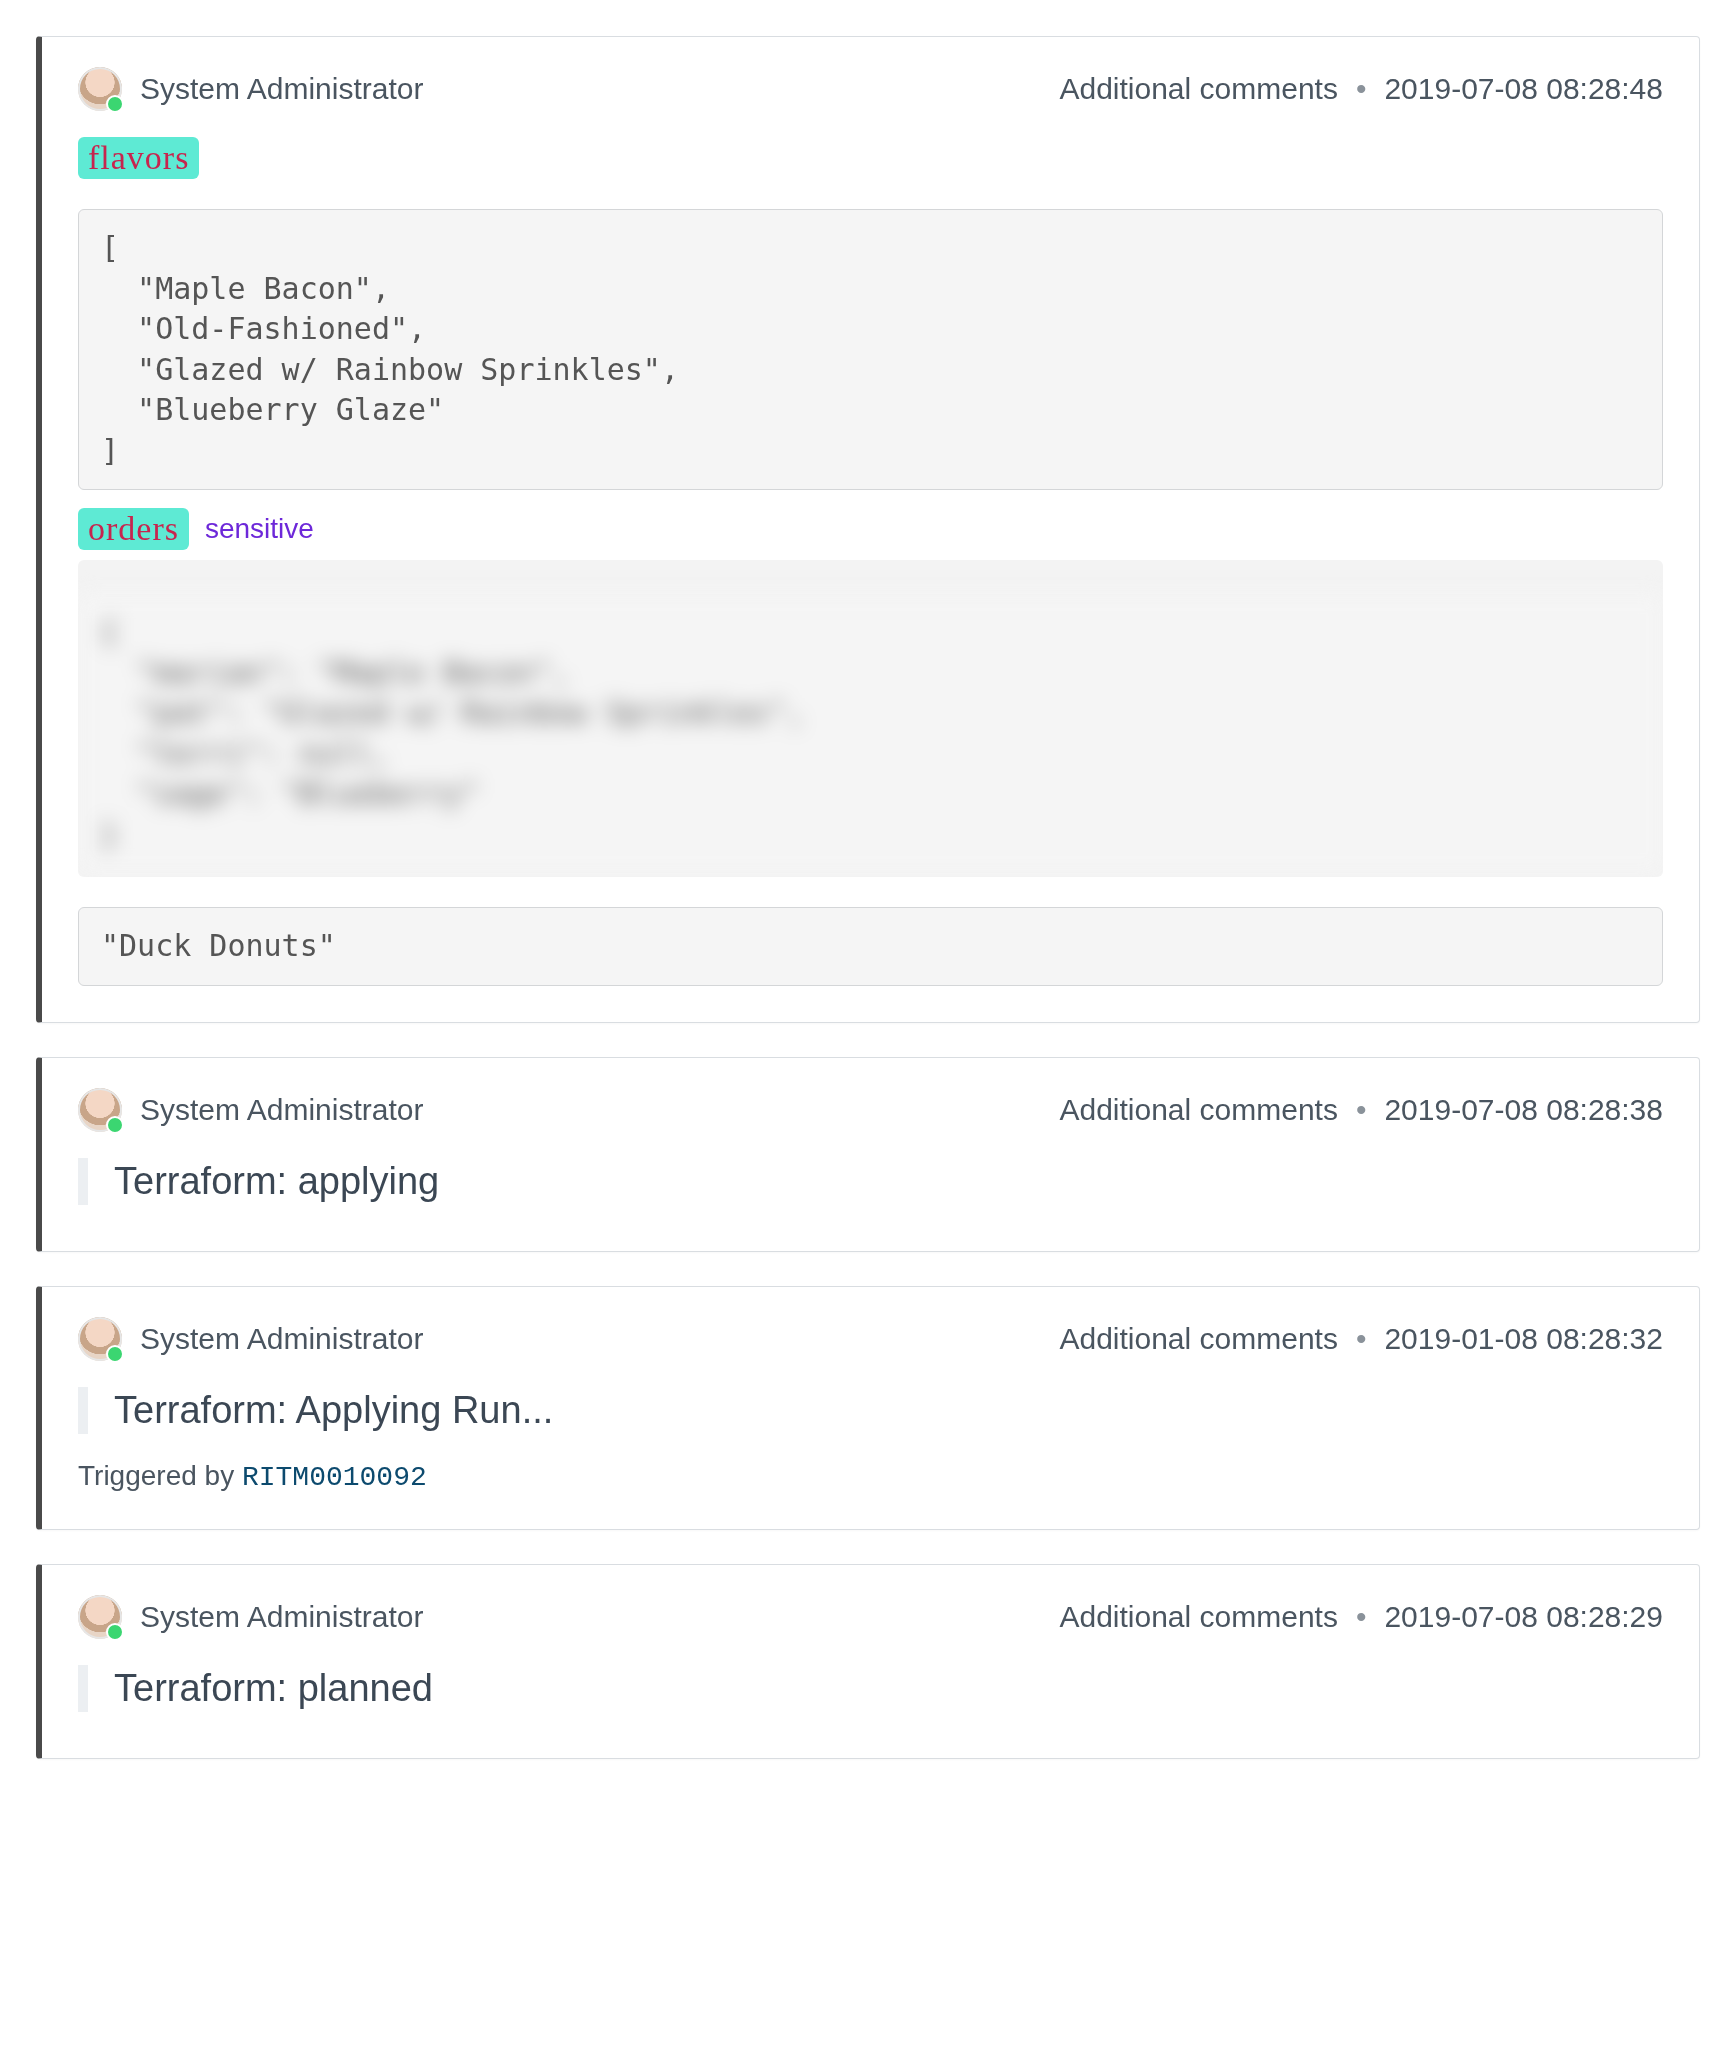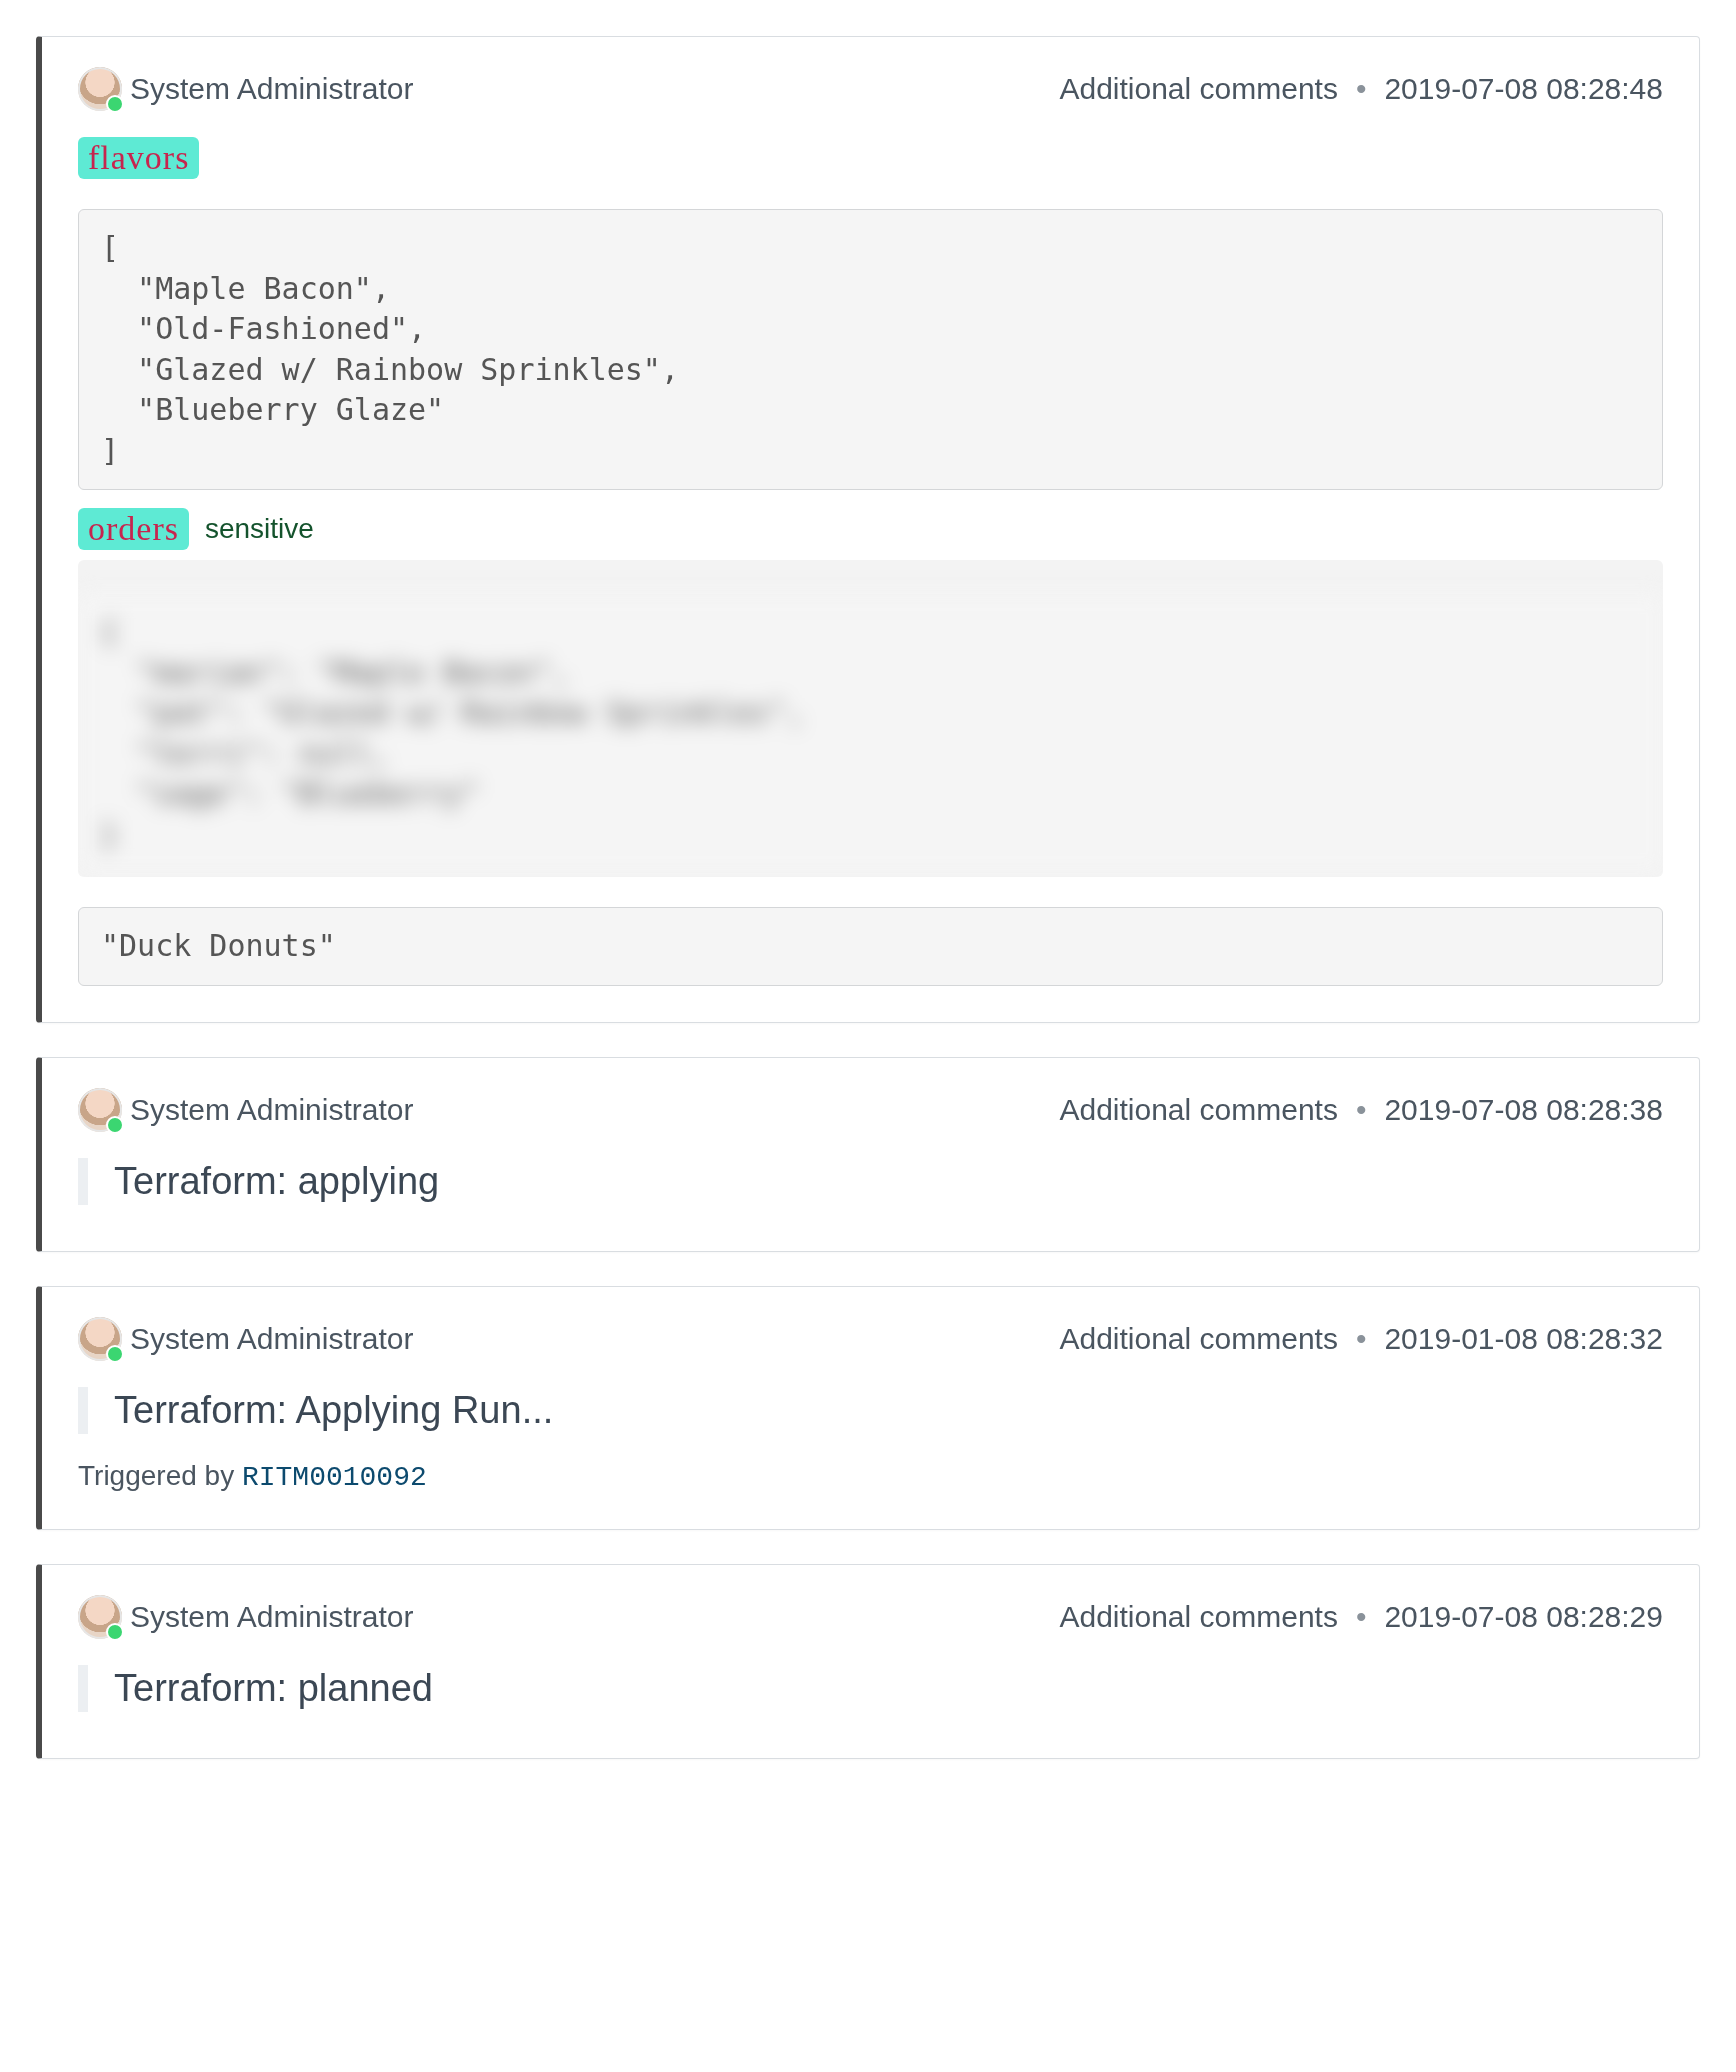--- a/index.html
+++ b/index.html
@@ -22,21 +22,21 @@
   }
   .card-header {
     display: flex;
     align-items: center;
     justify-content: space-between;
     margin-bottom: 26px;
   }
   .user-block {
     display: flex;
     align-items: center;
-    gap: 8px;
+    gap: 18px;
   }
   .avatar {
     width: 44px;
     height: 44px;
     border-radius: 50%;
     background: radial-gradient(circle at 50% 35%, #f4d7c5 0 40%, #c8a589 41% 60%, #e8d5c6 61% 100%);
     position: relative;
     box-shadow: inset 0 0 0 2px #e6e6e6;
   }
   .avatar::after{
@@ -83,21 +83,21 @@
   .key-chip {
     font-family: Liberation Serif, serif;
     font-size: 34px;
     color: #c7254e;
     background: #5eead4;
     padding: 2px 10px;
     border-radius: 6px;
     letter-spacing: 1px;
   }
   .sensitive-tag {
-    color: #14532d;
+    color: #6d28d9;
     font-size: 28px;
   }
   .code-block {
     font-family: "SFMono-Regular", Menlo, Consolas, monospace;
     font-size: 30px;
     background: #f5f5f5;
     border: 1px solid #d4d6d8;
     border-radius: 6px;
     padding: 18px 22px;
     white-space: pre;

